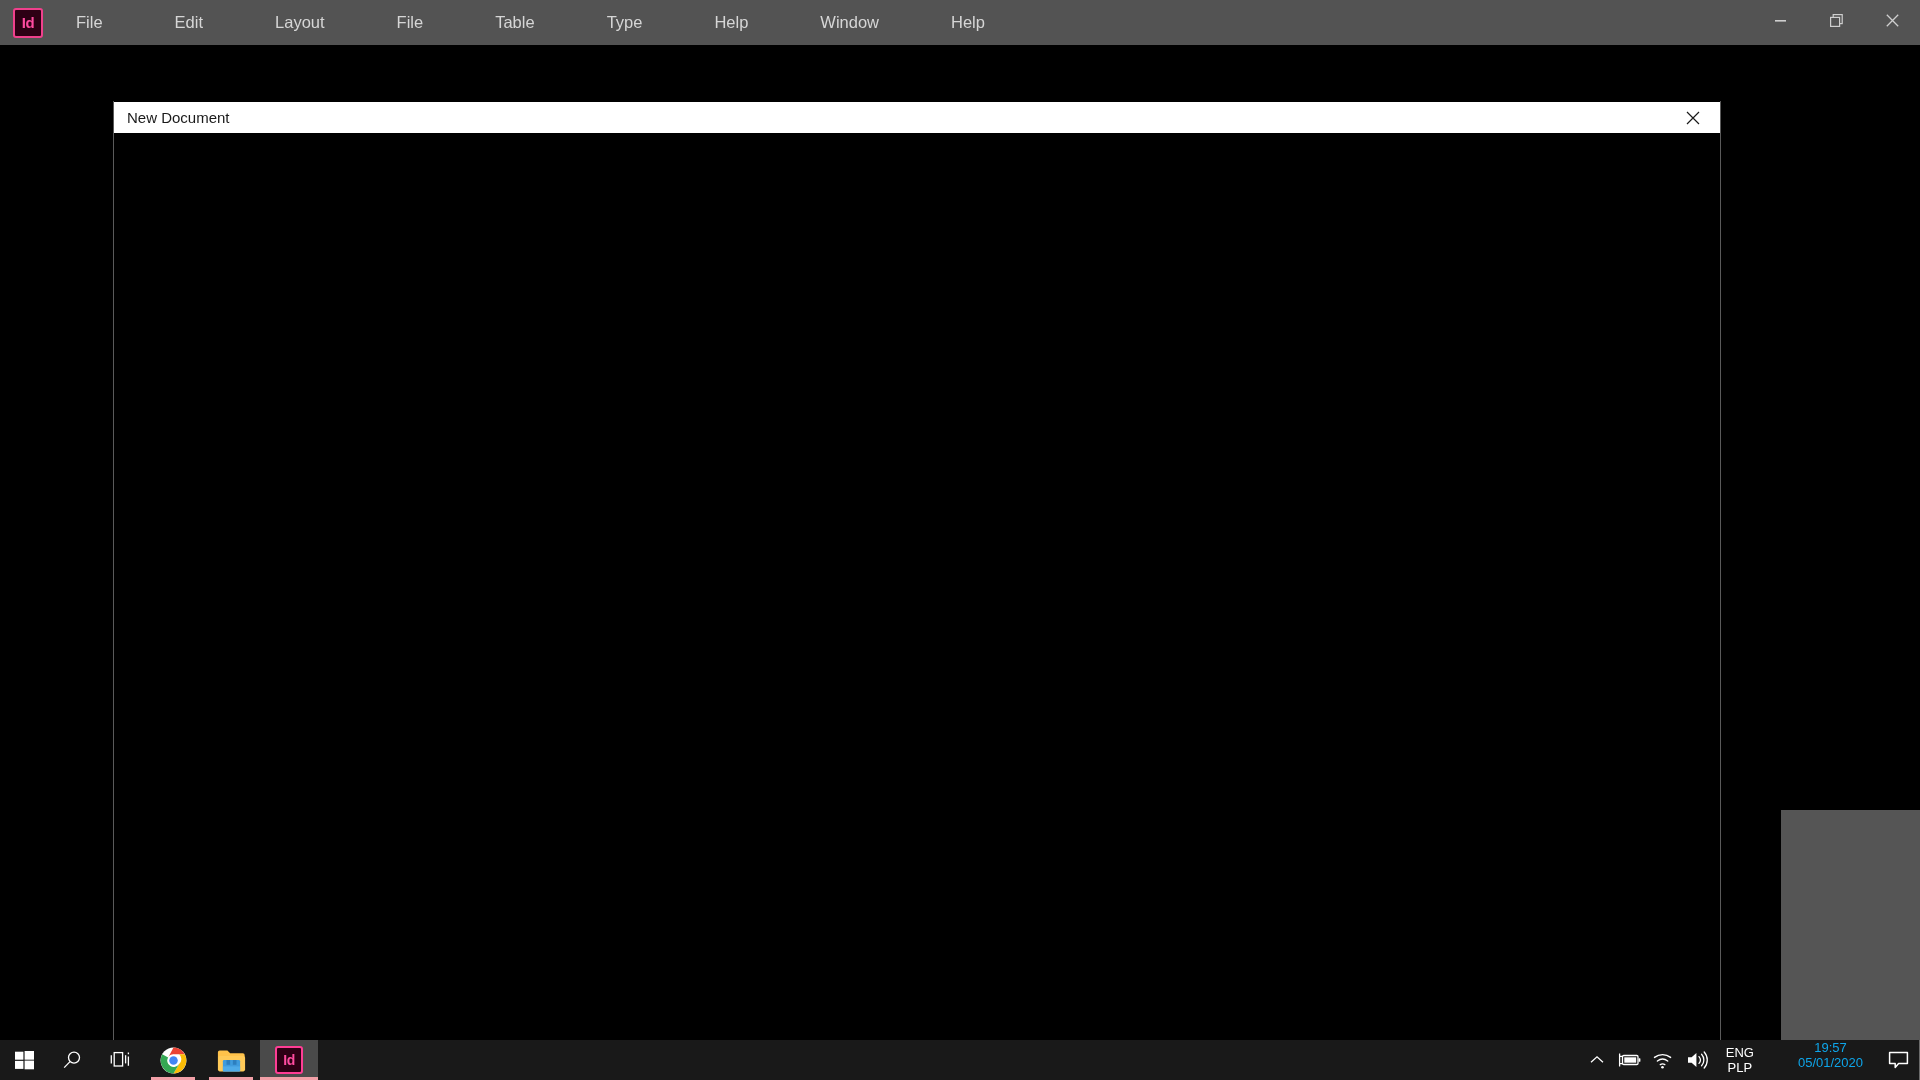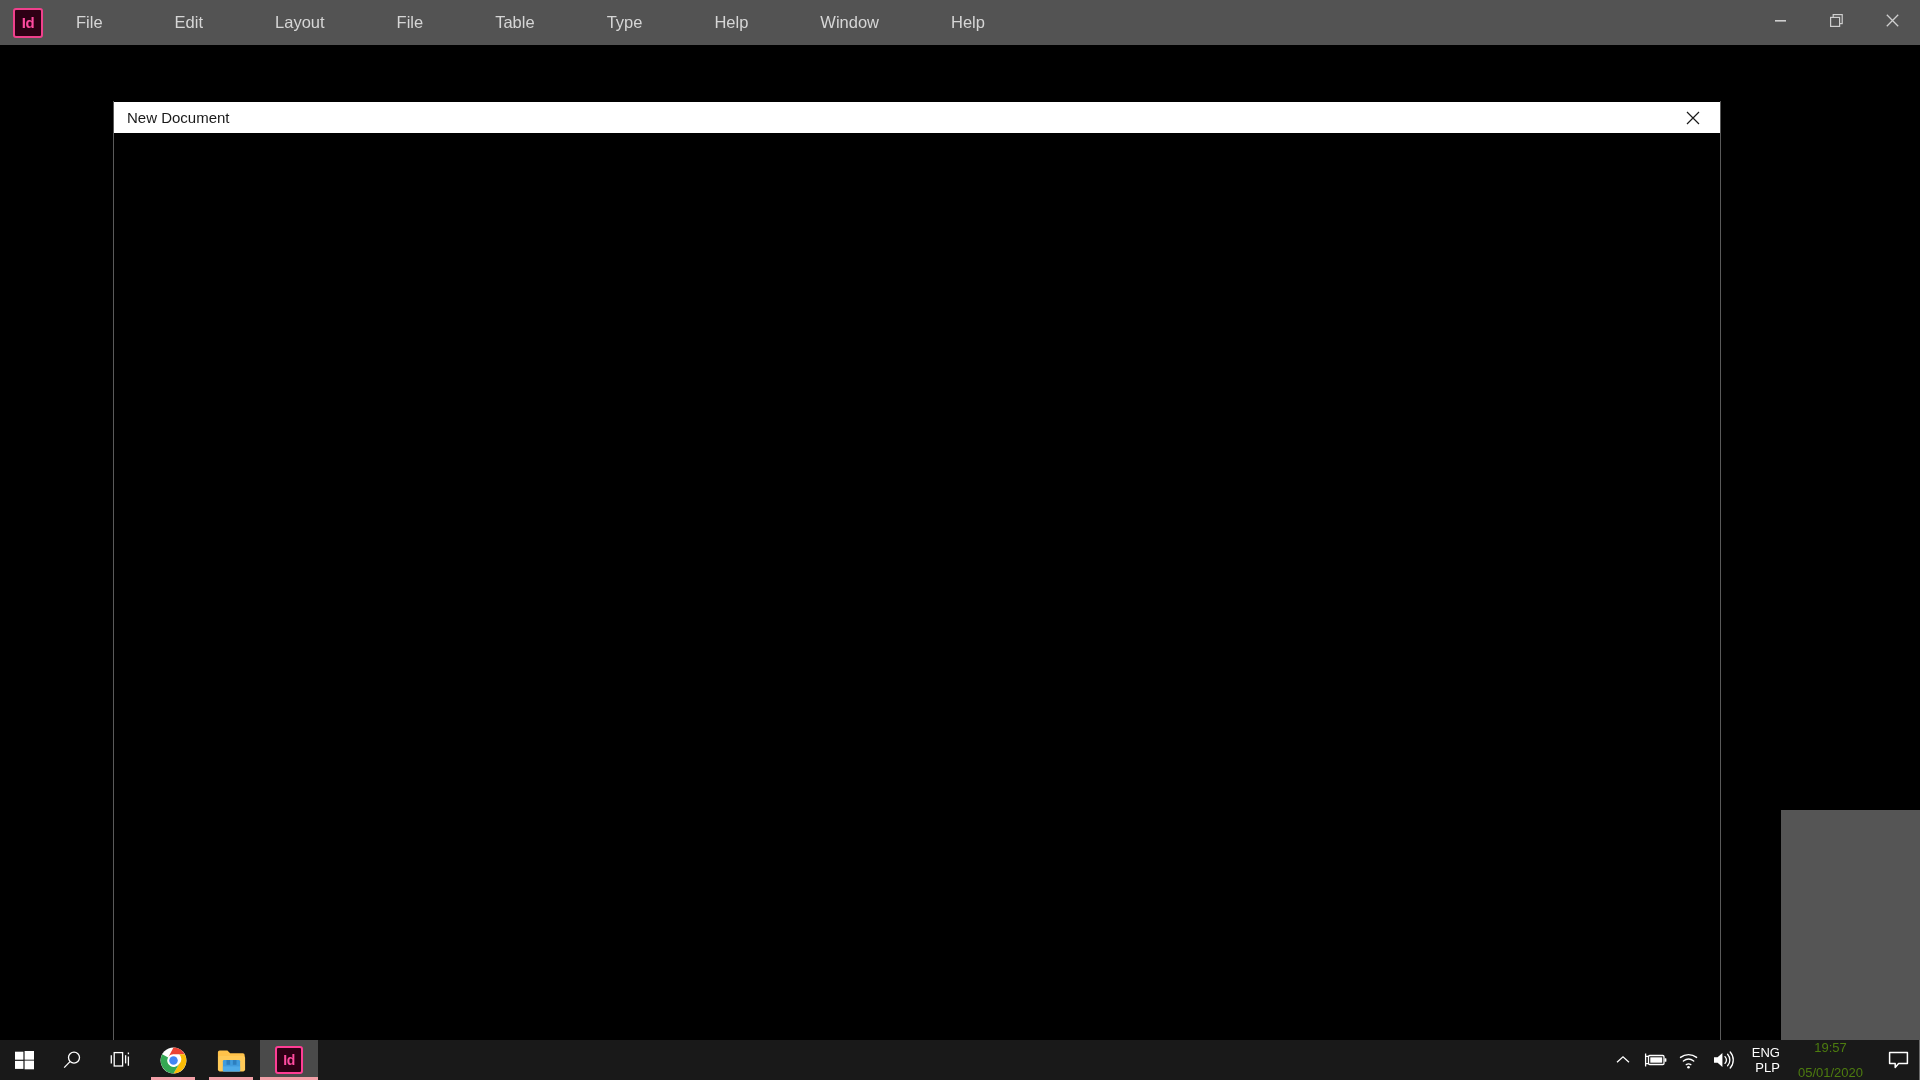--- a/index.html
+++ b/index.html
@@ -235,40 +235,41 @@
     justify-content: center;
     cursor: default;
   }
   .tray-icon.wide { width: 34px; }
 
   .tray-lang {
     height: 40px;
     padding: 0 10px 0 12px;
     display: flex;
     flex-direction: column;
-    align-items: flex-end;
+    align-items: center;
     justify-content: center;
     color: #ffffff;
     font-size: 13px;
     line-height: 15px;
     cursor: default;
   }
 
   .tray-clock {
     height: 40px;
     padding: 0 14px 0 8px;
     display: flex;
     flex-direction: column;
     align-items: center;
-    justify-content: space-between;
-    color: #4d7c0f;
+    justify-content: flex-start;
+    color: #0ea5e9;
     font-size: 13px;
     line-height: 15px;
     cursor: default;
     text-align: center;
+    margin-left: 26px;
   }
 
   .tray-notify {
     width: 42px;
     height: 40px;
     display: flex;
     align-items: center;
     justify-content: center;
     cursor: default;
   }

